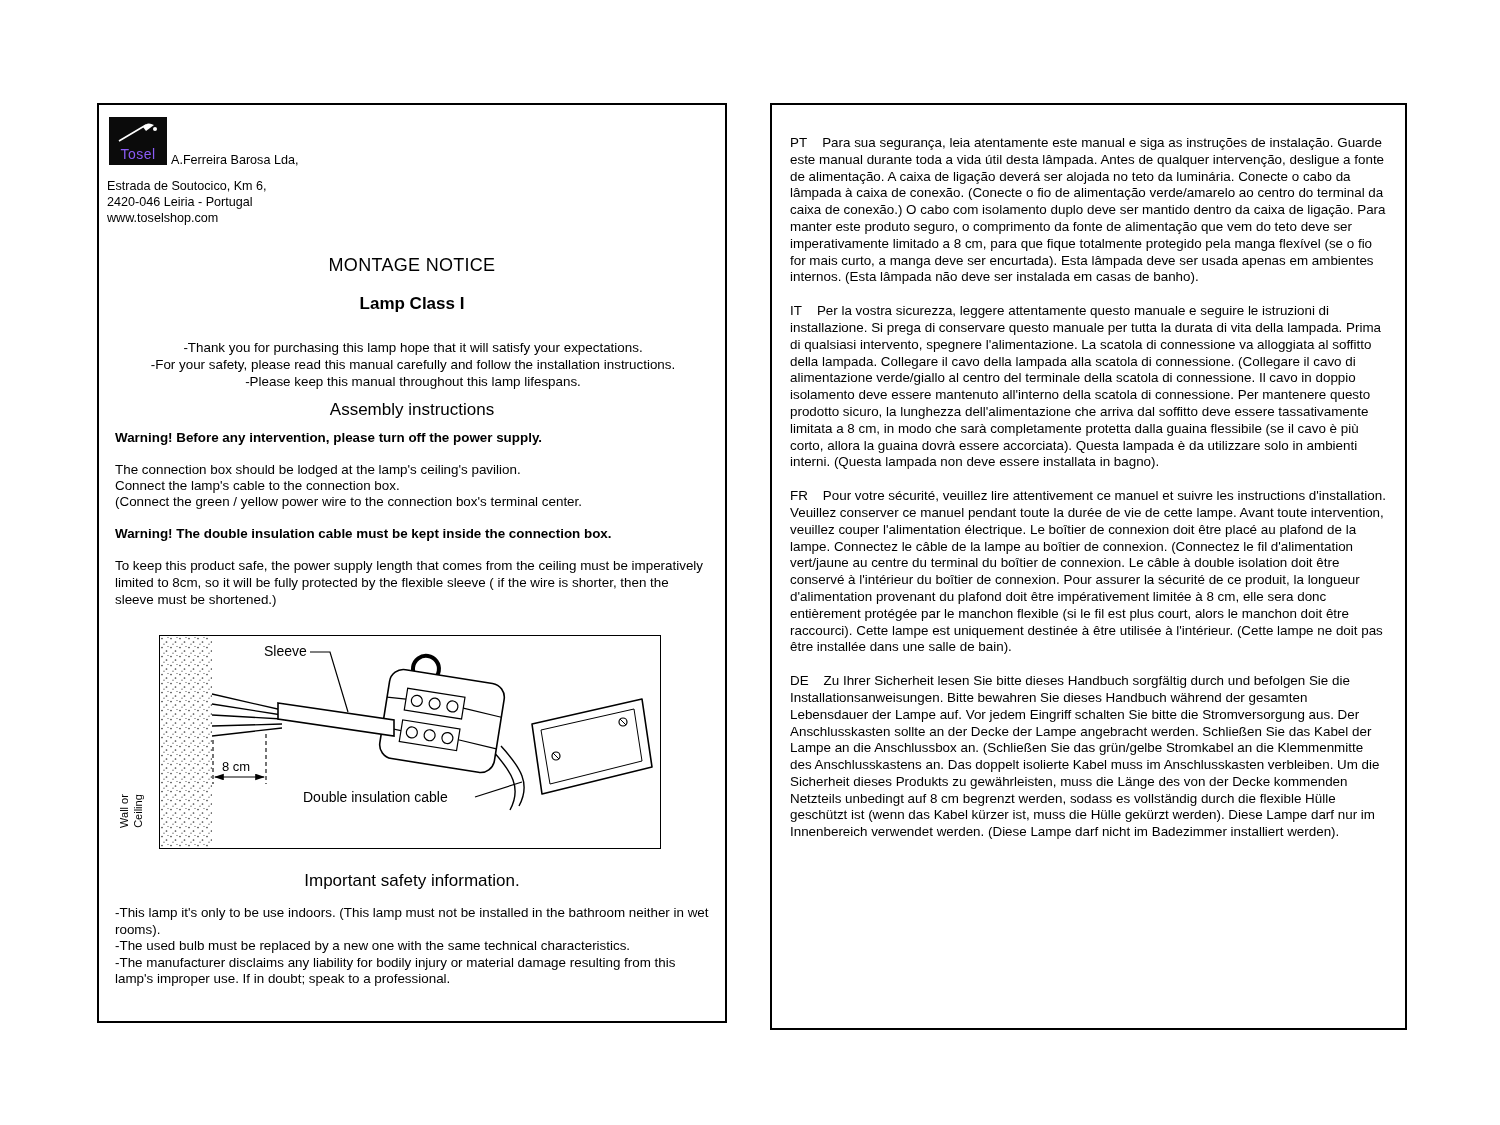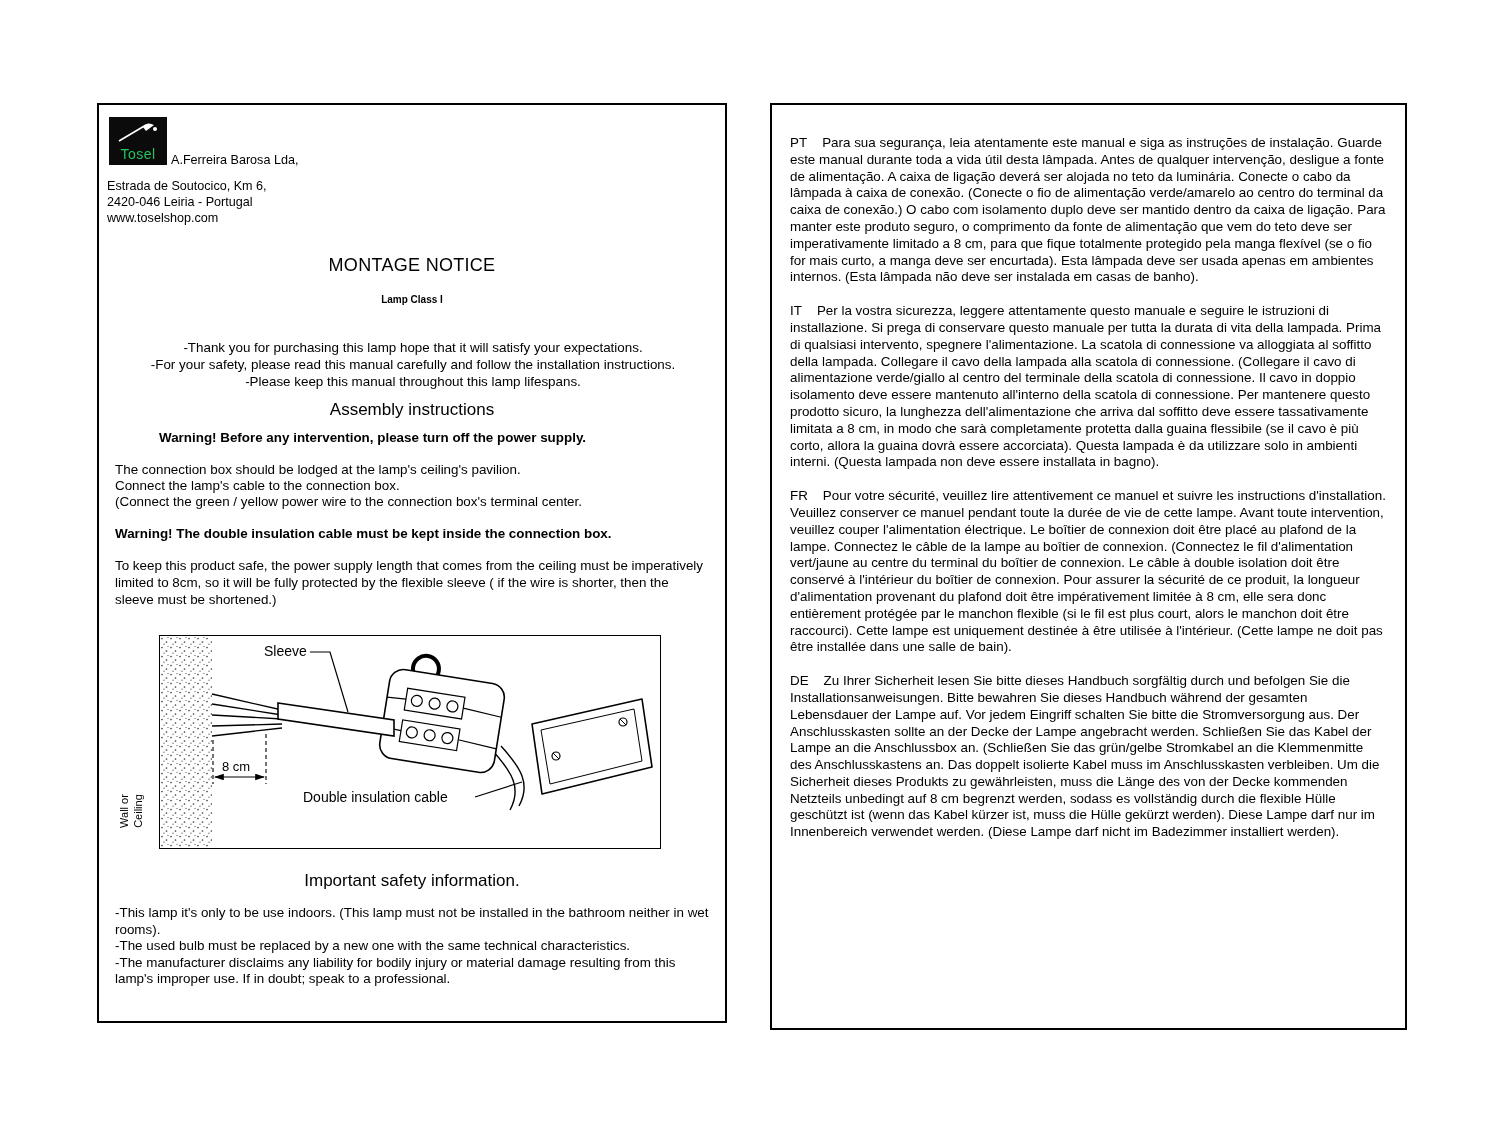--- a/index.html
+++ b/index.html
@@ -10,31 +10,31 @@
   }
   .panel { position:absolute; border:2px solid #000; background:#fff; box-sizing:border-box; }
   #left-panel  { left:97px;  top:103px; width:630px; height:920px; }
   #right-panel { left:770px; top:103px; width:637px; height:927px; padding:14px 18px 10px 18px; font-size:13.4px; line-height:16.8px; }
 
   .abs { position:absolute; }
   .center { left:0; right:0; text-align:center; }
 
   
   #logo { left:10px; top:12px; width:58px; height:48px; background:#0b0b0b; }
-  #logo .logo-text { position:absolute; bottom:3px; left:0; width:100%; text-align:center; color:#22c55e; font-size:14px; letter-spacing:0.5px; }
+  #logo .logo-text { position:absolute; bottom:3px; left:0; width:100%; text-align:center; color:#8b5cf6; font-size:14px; letter-spacing:0.5px; }
   #logo svg { position:absolute; top:3px; left:7px; }
 
   .addr0 { left:72px; top:48px; font-size:12.6px; }
   .addr-block { left:8px; top:74px; font-size:12.6px; line-height:15.9px; }
 
   .title    { top:150px; font-size:18px; letter-spacing:0.3px; }
-  .subtitle { top:189px; font-size:10px; font-weight:bold; }
+  .subtitle { top:189px; font-size:17px; font-weight:bold; }
   .intro    { left:16px; right:14px; top:234px; font-size:13.4px; line-height:17.2px;text-align:center; }
   .assembly-h { top:295px; font-size:17px; }
-  .warn1 { left:16px; right:14px; top:325px; font-weight:bold; font-size:13.4px;margin-left:44px; }
+  .warn1 { left:16px; right:14px; top:325px; font-weight:bold; font-size:13.4px; }
   .para1 { left:16px; right:14px; top:357px; font-size:13.4px; line-height:16.2px; }
   .warn2 { left:16px; right:14px; top:421px; font-weight:bold; font-size:13.4px; }
   .para2 { left:16px; right:14px; top:452px; font-size:13.4px; line-height:17.2px; }
 
   .diagram { left:60px; top:530px; width:500px; height:212px; border:1.5px solid #000; box-sizing:content-box; }
   .diagram svg { display:block; }
   .wall-label { position:absolute; left:-72px; top:160px; width:90px; height:30px;
     transform:rotate(-90deg); text-align:center; font-size:11px; line-height:1.25; white-space:pre-line; }
 
   .safety-h { top:766px; font-size:17px; }

